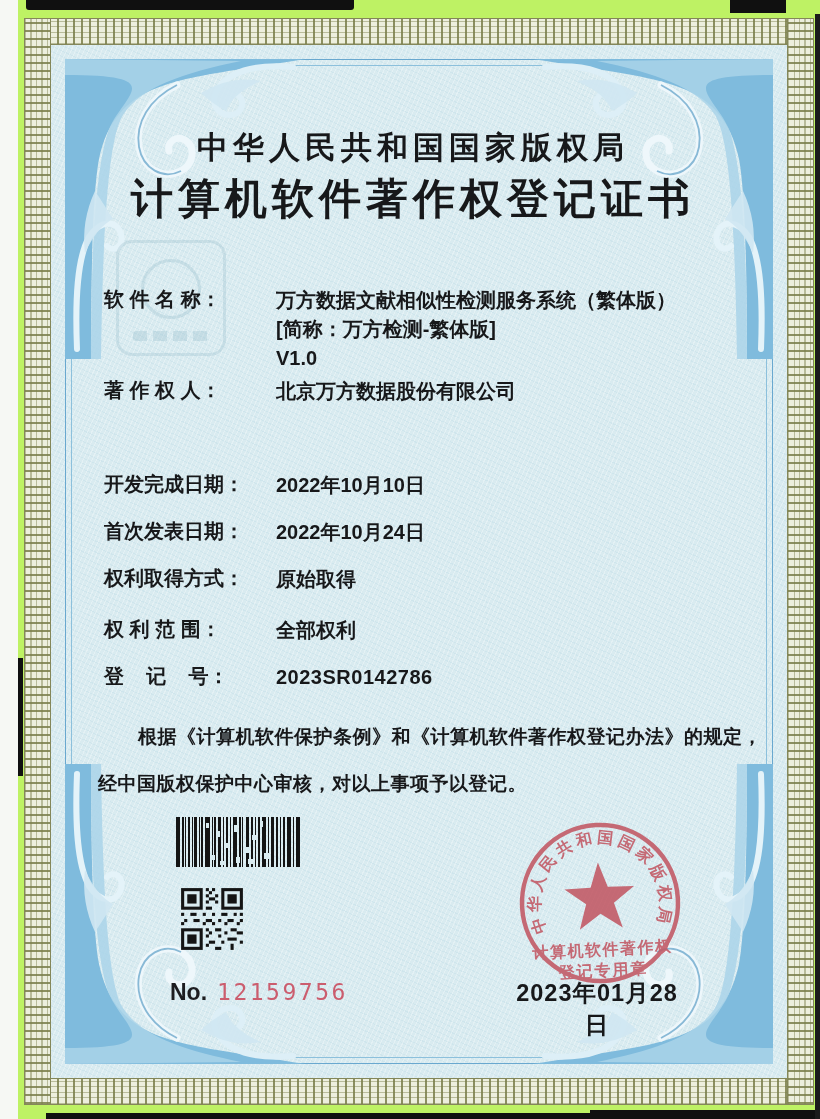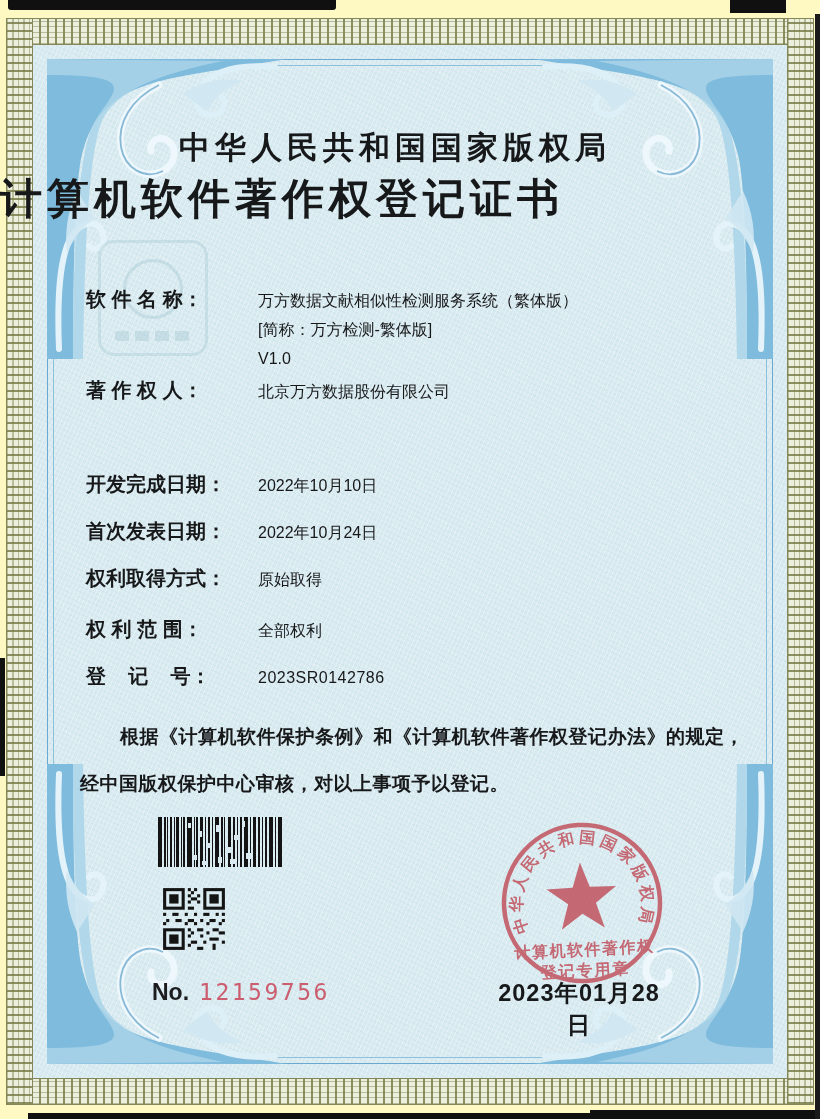--- a/index.html
+++ b/index.html
@@ -1,18 +1,18 @@
 <!DOCTYPE html>
 <html><head>
 <meta charset="utf-8">
 <style>
   * { margin:0; padding:0; box-sizing:border-box; }
   html,body { width:820px; height:1119px; }
   body { font-family:"Liberation Sans","DejaVu Sans",sans-serif; background:#f6f8f4; position:relative; overflow:hidden; }
-  .page { position:absolute; inset:0; background:#fef9c3; }
+  .page { position:absolute; inset:0; background:#bef264;margin-left:18px; }
 
   
   .artifact { position:absolute; background:#101010; z-index:6; }
   .art-top    { left:8px; top:0; width:328px; height:10px; border-radius:0 0 3px 3px; }
   .art-tr     { right:34px; top:0; width:56px; height:13px; }
   .art-right  { right:0; top:14px; width:5px; height:1105px; background:#1b1b1b; }
   .art-left   { left:0; top:658px; width:5px; height:118px; }
   .art-bottom { left:28px; bottom:0; right:5px; height:6px; }
   .art-br     { right:5px; bottom:0; width:225px; height:9px; }
 
@@ -54,29 +54,29 @@
             width:54px; height:54px; border-radius:50%; border:3px solid rgba(150,188,202,.5); }
   .emboss::after  { content:''; position:absolute; left:14px; right:14px; bottom:12px; height:10px;
             background:repeating-linear-gradient(90deg, rgba(150,188,202,.5) 0 14px, transparent 14px 20px);
             border-radius:3px; }
 
   
   .content { position:absolute; inset:0; z-index:4; color:#17181a; }
   .authority { position:absolute; left:0; width:790px; top:127px; text-align:center;
                font-family:"Liberation Serif","DejaVu Serif",serif;
                font-size:31px; font-weight:900; letter-spacing:5px; }
-  .cert-title { position:absolute; left:0; width:790px; top:171px; 
+  .cert-title { position:absolute; left:0; width:790px; top:171px; text-align:center;
                font-family:Liberation Sans, sans-serif;
                font-size:42px; font-weight:900; letter-spacing:5px; }
   .certno-line { position:absolute; right:76px; top:244px; font-size:17.5px; font-weight:700; }
   .certno-line .certno-value { margin-left:9px; }
 
   .field-row { position:absolute; left:86px; right:50px; display:flex; }
   .field-label { width:172px; flex:0 0 172px; font-size:20px; font-weight:700; white-space:pre; }
-  .field-value { font-size:16px; font-weight:400; line-height:29px; }
+  .field-value { font-size:20px; font-weight:700; line-height:29px; }
   .r0 { top:286px; } .r1 { top:377px; } .r2 { top:471px; } .r3 { top:518px; }
   .r4 { top:565px; } .r5 { top:616px; } .r6 { top:663px; }
   .r6 .field-value { font-family:"Liberation Sans","DejaVu Sans",sans-serif; letter-spacing:.5px; }
 
   .statement { position:absolute; left:80px; top:713px; width:664px;
                font-size:19px; font-weight:700; line-height:47px;
                text-indent:2.1em; letter-spacing:.5px; }
 
   .barcode { position:absolute; left:158px; top:817px; width:124px; height:50px; }
   .qrcode  { position:absolute; left:160px; top:885px; width:68px; height:68px; }

